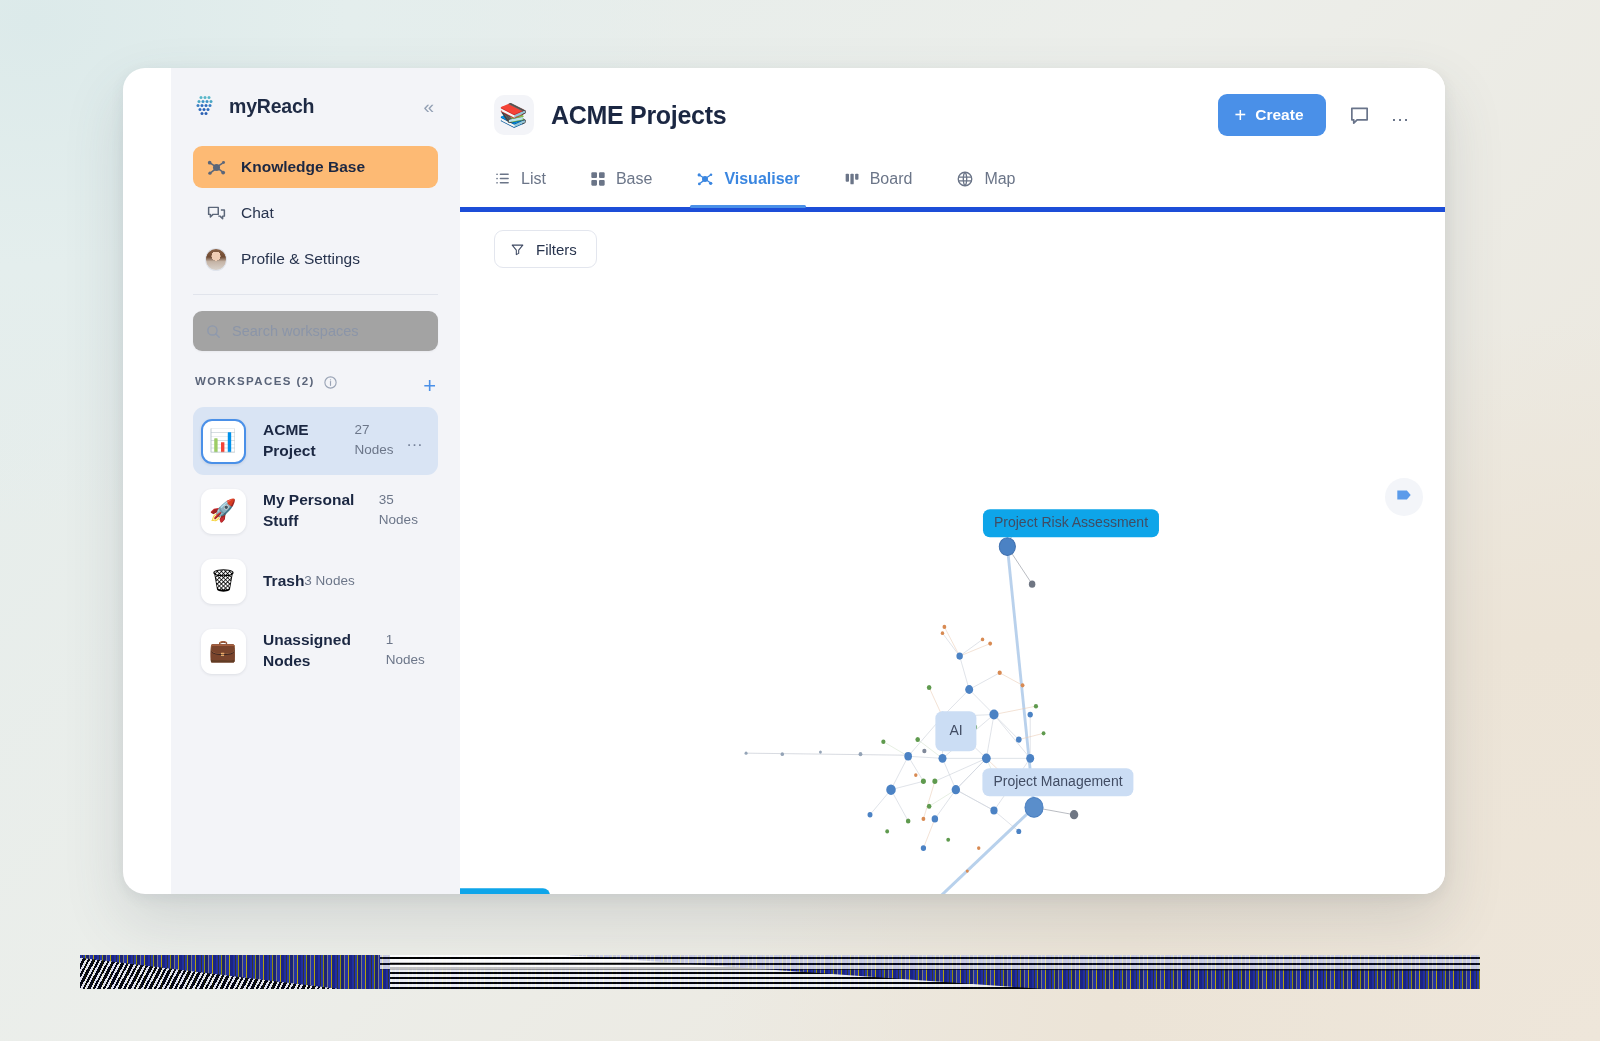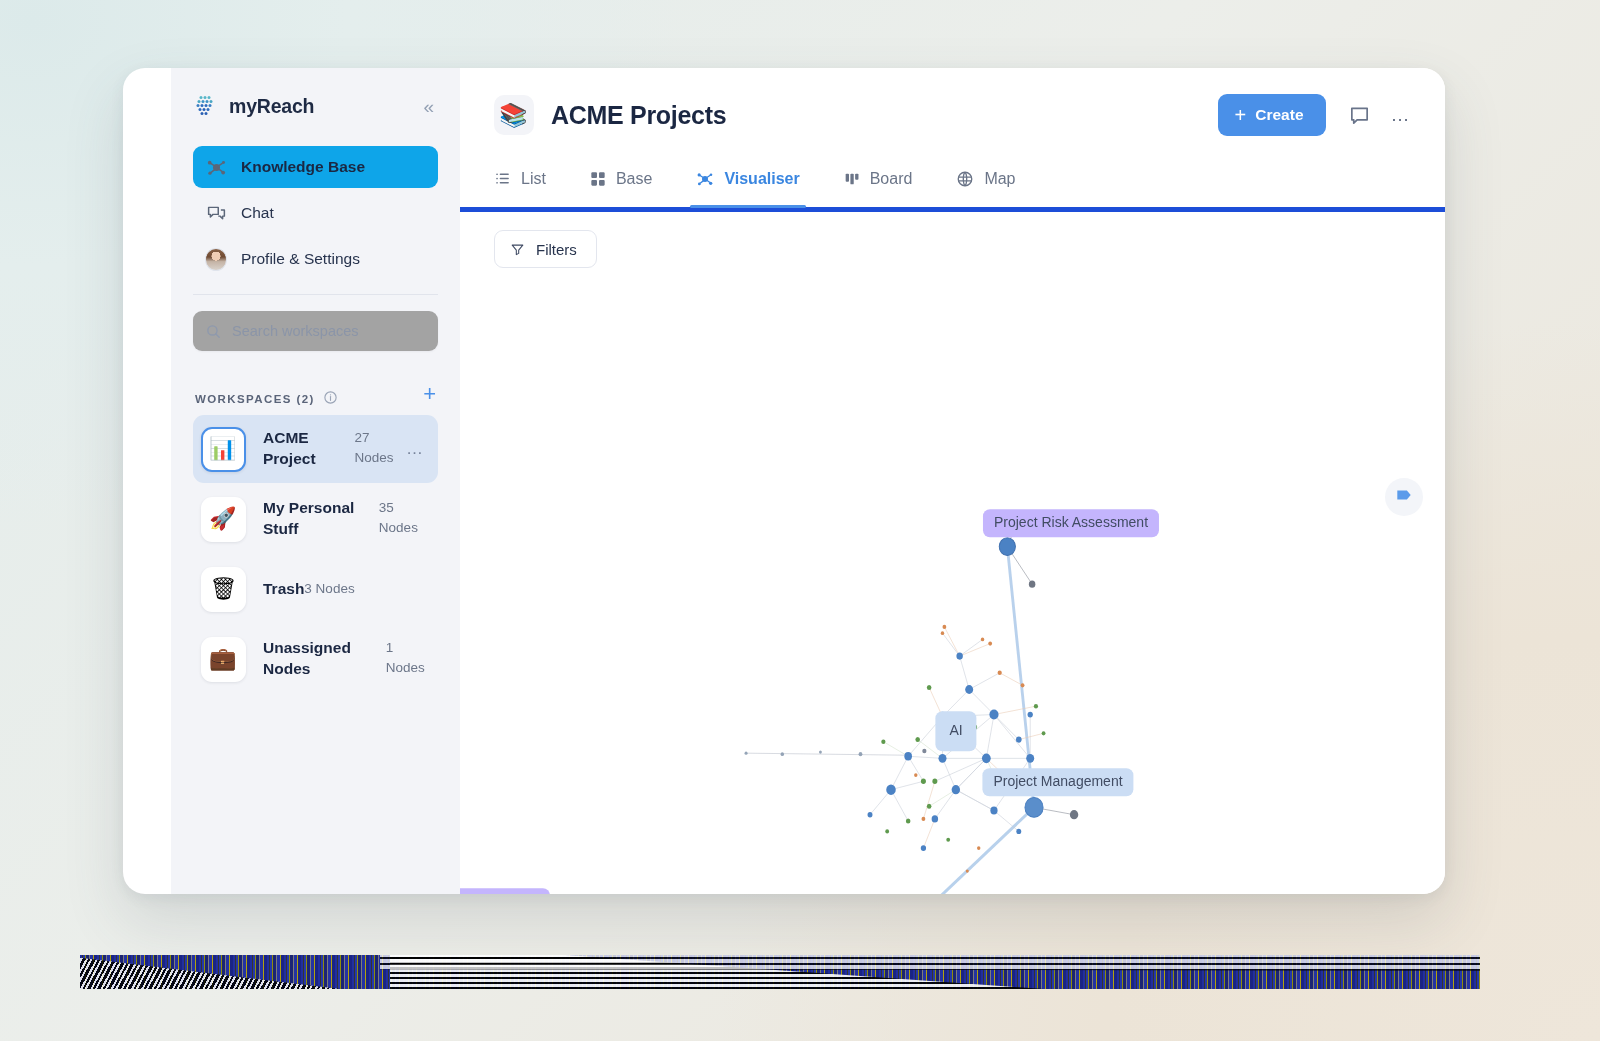--- a/index.html
+++ b/index.html
@@ -61,21 +61,21 @@
 
   .nav { margin-top: 12px; }
   .nav-item {
     display: flex; align-items: center;
     height: 42px;
     border-radius: 9px;
     padding: 0 12px;
     margin-bottom: 4px;
     cursor: pointer;
   }
-  .nav-item.active { background: #0ea5e9; }
+  .nav-item.active { background: #fdba74; }
   .nav-item .nav-icon {
     width: 22px; height: 22px; flex: 0 0 22px; margin-right: 14px;
     display: flex; align-items: center; justify-content: center;
     color: #5b6679;
   }
   .nav-item .nav-label { font-size: 15.5px; color: #27334d; }
   .nav-item.active .nav-label { font-weight: bold; color: #1b2742; }
 
   .avatar-img {
     width: 23px; height: 23px; border-radius: 50%;
@@ -94,22 +94,22 @@
     box-shadow: 0 1px 2px rgba(30,40,60,0.05);
   }
   .ws-search .srch-ico { color: #8e99ad; margin-right: 10px; display:flex; }
   .ws-search input {
     border: none; outline: none; background: transparent;
     font-family: inherit; font-size: 14.5px; color: #3b465c; width: 100%;
   }
   .ws-search input::placeholder { color: #8b95a8; }
 
   .ws-header {
-    display: flex; align-items: flex-end;
-    margin-top: 32px; margin-bottom: 10px; padding: 0 2px;
+    display: flex; align-items: flex-start;
+    margin-top: 24px; margin-bottom: 10px; padding: 0 2px;
   }
   .ws-header .ws-title {
     font-size: 11.5px; font-weight: bold; letter-spacing: 1.4px; color: #5a6479;
   }
   .ws-header .info-ico { margin-left: 8px; color: #9aa4b6; display:flex; cursor:pointer; }
   .ws-header .plus-ico {
     margin-left: auto; color: #4a90e8; font-size: 22px; line-height: 1;
     cursor: pointer; font-weight: 300;
   }
 
@@ -207,21 +207,21 @@
     transform: translate(-50%, -50%);
     border-radius: 7px;
     padding: 5px 11px;
     font-size: 14px;
     color: #414c63;
     white-space: nowrap;
     line-height: 1.25;
     cursor: pointer;
   }
   .gnode-label.blue   { background: #cbddf4; }
-  .gnode-label.salmon { background: #c4b5fd; }
+  .gnode-label.salmon { background: #0ea5e9; }
 
   .tag-fab {
     position: absolute; right: 22px; top: 210px;
     width: 38px; height: 38px; border-radius: 50%;
     background: #f3f5f9;
     display: flex; align-items: center; justify-content: center;
     cursor: pointer;
   }
 
   

